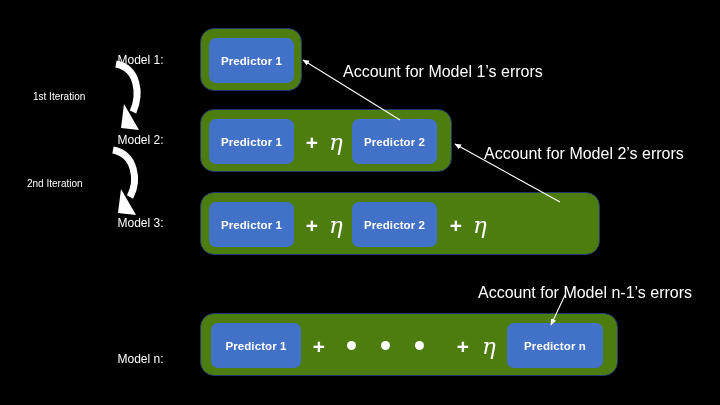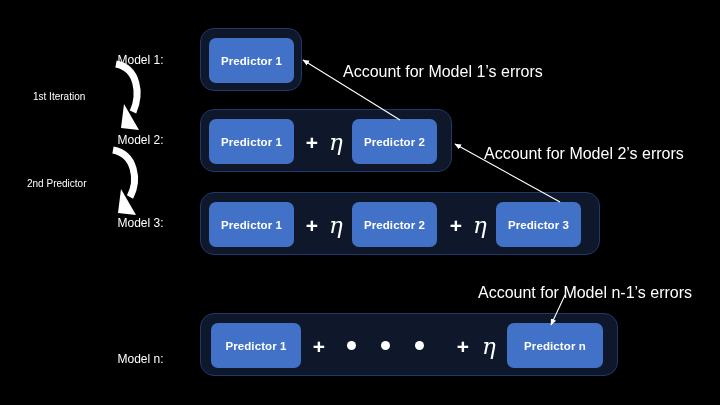--- a/index.html
+++ b/index.html
@@ -15,21 +15,21 @@
     overflow: hidden;
     font-family: "Liberation Sans", sans-serif;
     color: #ffffff;
   }
   
   .row-container {
     position: absolute;
     box-sizing: border-box;
     border: 1px solid #20386b;
     border-radius: 14px;
-    background: #0f172a;
+    background: #4d7c0f;
     text-decoration: underline;
   }
   
   .predictor {
     position: absolute;
     box-sizing: border-box;
     background: #4272c8;
     border-radius: 7px;
     color: #ffffff;
     font-size: 11.5px;
@@ -101,21 +101,21 @@
     height: 405px;
     pointer-events: none;
   }
 </style>
 </head>
 <body>
 
 <div id="canvas">
 
   <div class="iter-label" style="left:33px; top:92px;">1st Iteration</div>
-  <div class="iter-label" style="left:27px; top:179px;">2nd Predictor</div>
+  <div class="iter-label" style="left:27px; top:179px;">2nd Iteration</div>
 
   <div class="model-label" style="left:93px; top:54px; width:95px;">Model 1:</div>
   <div class="model-label" style="left:93px; top:134px; width:95px;">Model 2:</div>
   <div class="model-label" style="left:93px; top:217px; width:95px;">Model 3:</div>
   <div class="model-label" style="left:93px; top:353px; width:95px;">Model n:</div>
 
   <div class="row-container" style="left:200px; top:28px; width:102px; height:63px;">
     <div class="predictor" style="left:8px; top:9px; width:85px; height:45px;">Predictor 1</div>
   </div>
 
@@ -126,21 +126,20 @@
     <div class="predictor" style="left:151px; top:9px; width:85px; height:45px;">Predictor 2</div>
   </div>
 
   <div class="row-container" style="left:200px; top:192px; width:400px; height:63px;">
     <div class="predictor" style="left:8px; top:9px; width:85px; height:45px;">Predictor 1</div>
     <div class="op op-plus" style="left:101px; top:22px; width:20px; height:20px;">+</div>
     <div class="op op-eta" style="left:125px; top:20px; width:20px; height:24px;">η</div>
     <div class="predictor" style="left:151px; top:9px; width:85px; height:45px;">Predictor 2</div>
     <div class="op op-plus" style="left:245px; top:22px; width:20px; height:20px;">+</div>
     <div class="op op-eta" style="left:269px; top:20px; width:20px; height:24px;">η</div>
-    <div class="predictor" style="left:295px; top:9px; width:85px; height:45px;">Predictor 3</div>
   </div>
 
   <div class="row-container" style="left:200px; top:313px; width:418px; height:63px;">
     <div class="predictor" style="left:10px; top:9px; width:90px; height:45px;">Predictor 1</div>
     <div class="op op-plus" style="left:108px; top:22px; width:20px; height:20px;">+</div>
     <div class="dot" style="left:146px; top:27px;"></div>
     <div class="dot" style="left:180px; top:27px;"></div>
     <div class="dot" style="left:214px; top:27px;"></div>
     <div class="op op-plus" style="left:252px; top:22px; width:20px; height:20px;">+</div>
     <div class="op op-eta" style="left:278px; top:20px; width:20px; height:24px;">η</div>

